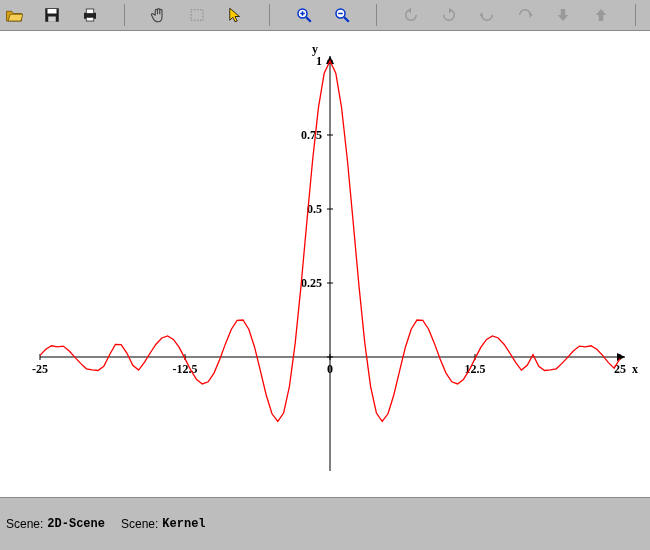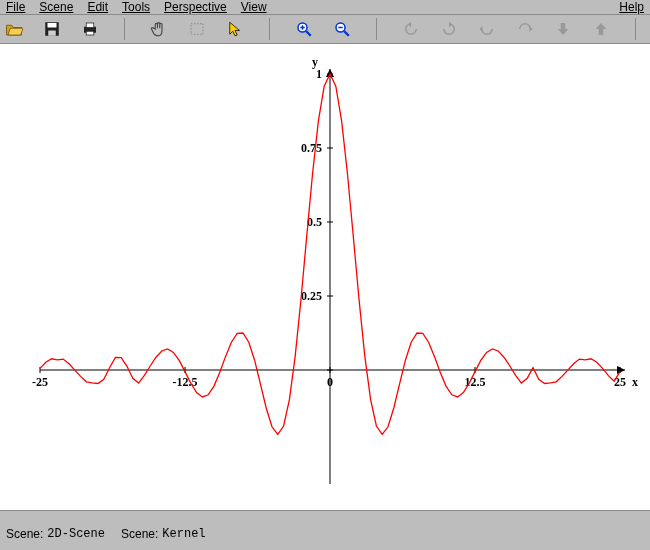--- a/index.html
+++ b/index.html
@@ -9,37 +9,27 @@
   .menubar .spacer { flex:1; }
   .toolbar { background:#bdbdbd; height:36px; display:flex; align-items:center; padding:0 4px; gap:18px; border-bottom:1px solid #8a8a8a; }
   .tb-sep { width:1px; height:22px; background:#fff; border-right:1px solid #888; margin:0 6px; }
   .tb-btn { width:26px; height:26px; display:flex; align-items:center; justify-content:center; cursor:pointer; border:1px solid transparent; }
   .tb-btn svg { width:18px; height:18px; }
   .abc { font-style:italic; font-weight:bold; color:#0000cc; font-size:13px; width:30px; text-align:center; }
   .canvas { flex:1; background:#fff; position:relative; }
   .canvas svg { display:block; }
   .statusbar { background:#bdbdbd; height:24px; display:flex; align-items:center; padding:16px 6px; border-top:1px solid #8a8a8a; font-size:12px; }
   .statusbar .lbl { margin-right:4px; }
-  .statusbar .val { font-weight:normal; margin-right:16px; font-family: "Courier New", monospace; }
+  .statusbar .val { font-weight:bold; margin-right:16px; font-family: "Courier New", monospace; }
   .axis-text { font-family:"Times New Roman", serif; font-size:12px; font-weight:bold; }
 </style>
 </head>
 <body>
 <div class="app">
 
-  <div class="menubar">
-    <span class="menu-item">File</span>
-    <span class="menu-item">Scene</span>
-    <span class="menu-item">Edit</span>
-    <span class="menu-item">Tools</span>
-    <span class="menu-item">Perspective</span>
-    <span class="menu-item">View</span>
-    <span class="spacer"></span>
-    <span class="menu-item" style="margin-right:0">Help</span>
-  </div>
 
   <div class="toolbar">
     <div class="tb-btn">
       <svg viewBox="0 0 24 24">
           <path fill="#d8a014" stroke="#6b4b00" d="M2 7h7l2 3h11v10H2z"></path>
           <path fill="#f3cf55" stroke="#6b4b00" d="M4 20l3-9h17l-3 9z"></path>
         </svg>
     </div>
     <div class="tb-btn">
       <svg viewBox="0 0 24 24">

